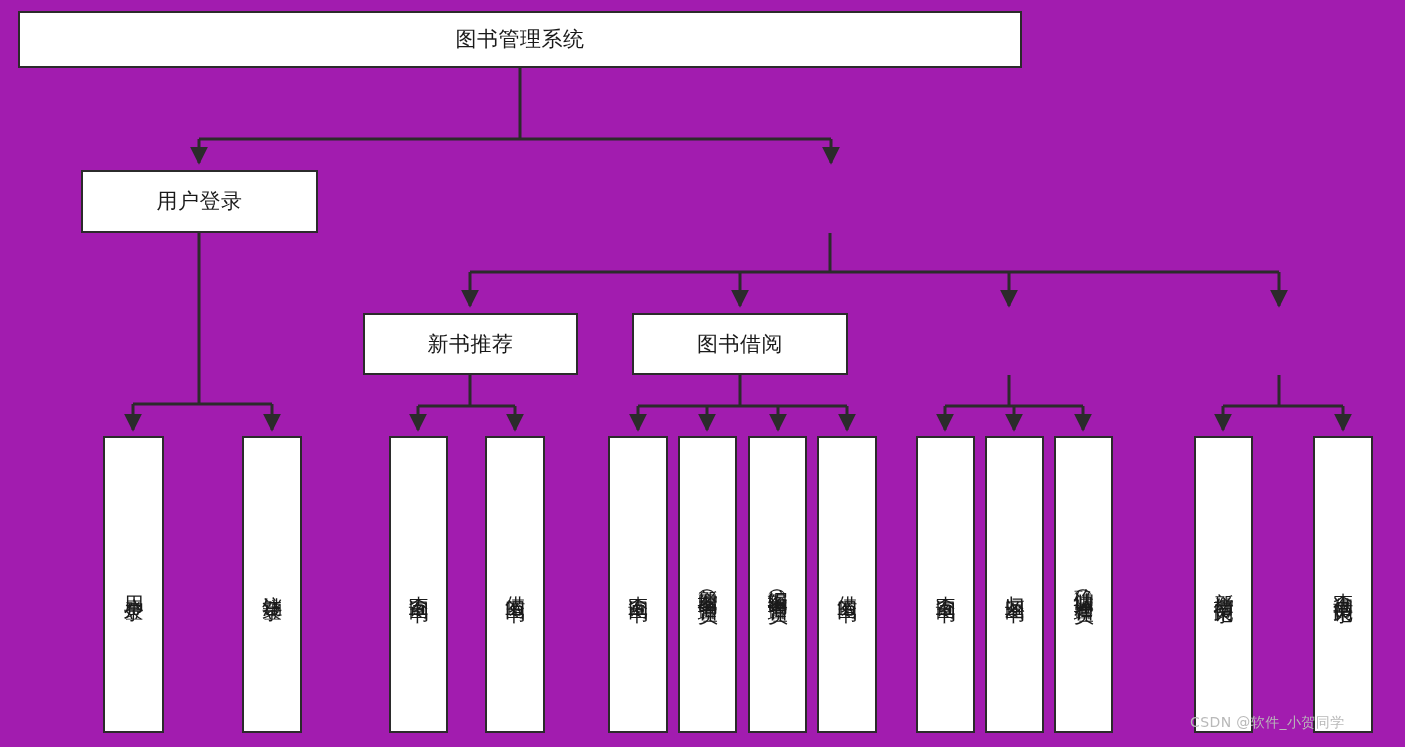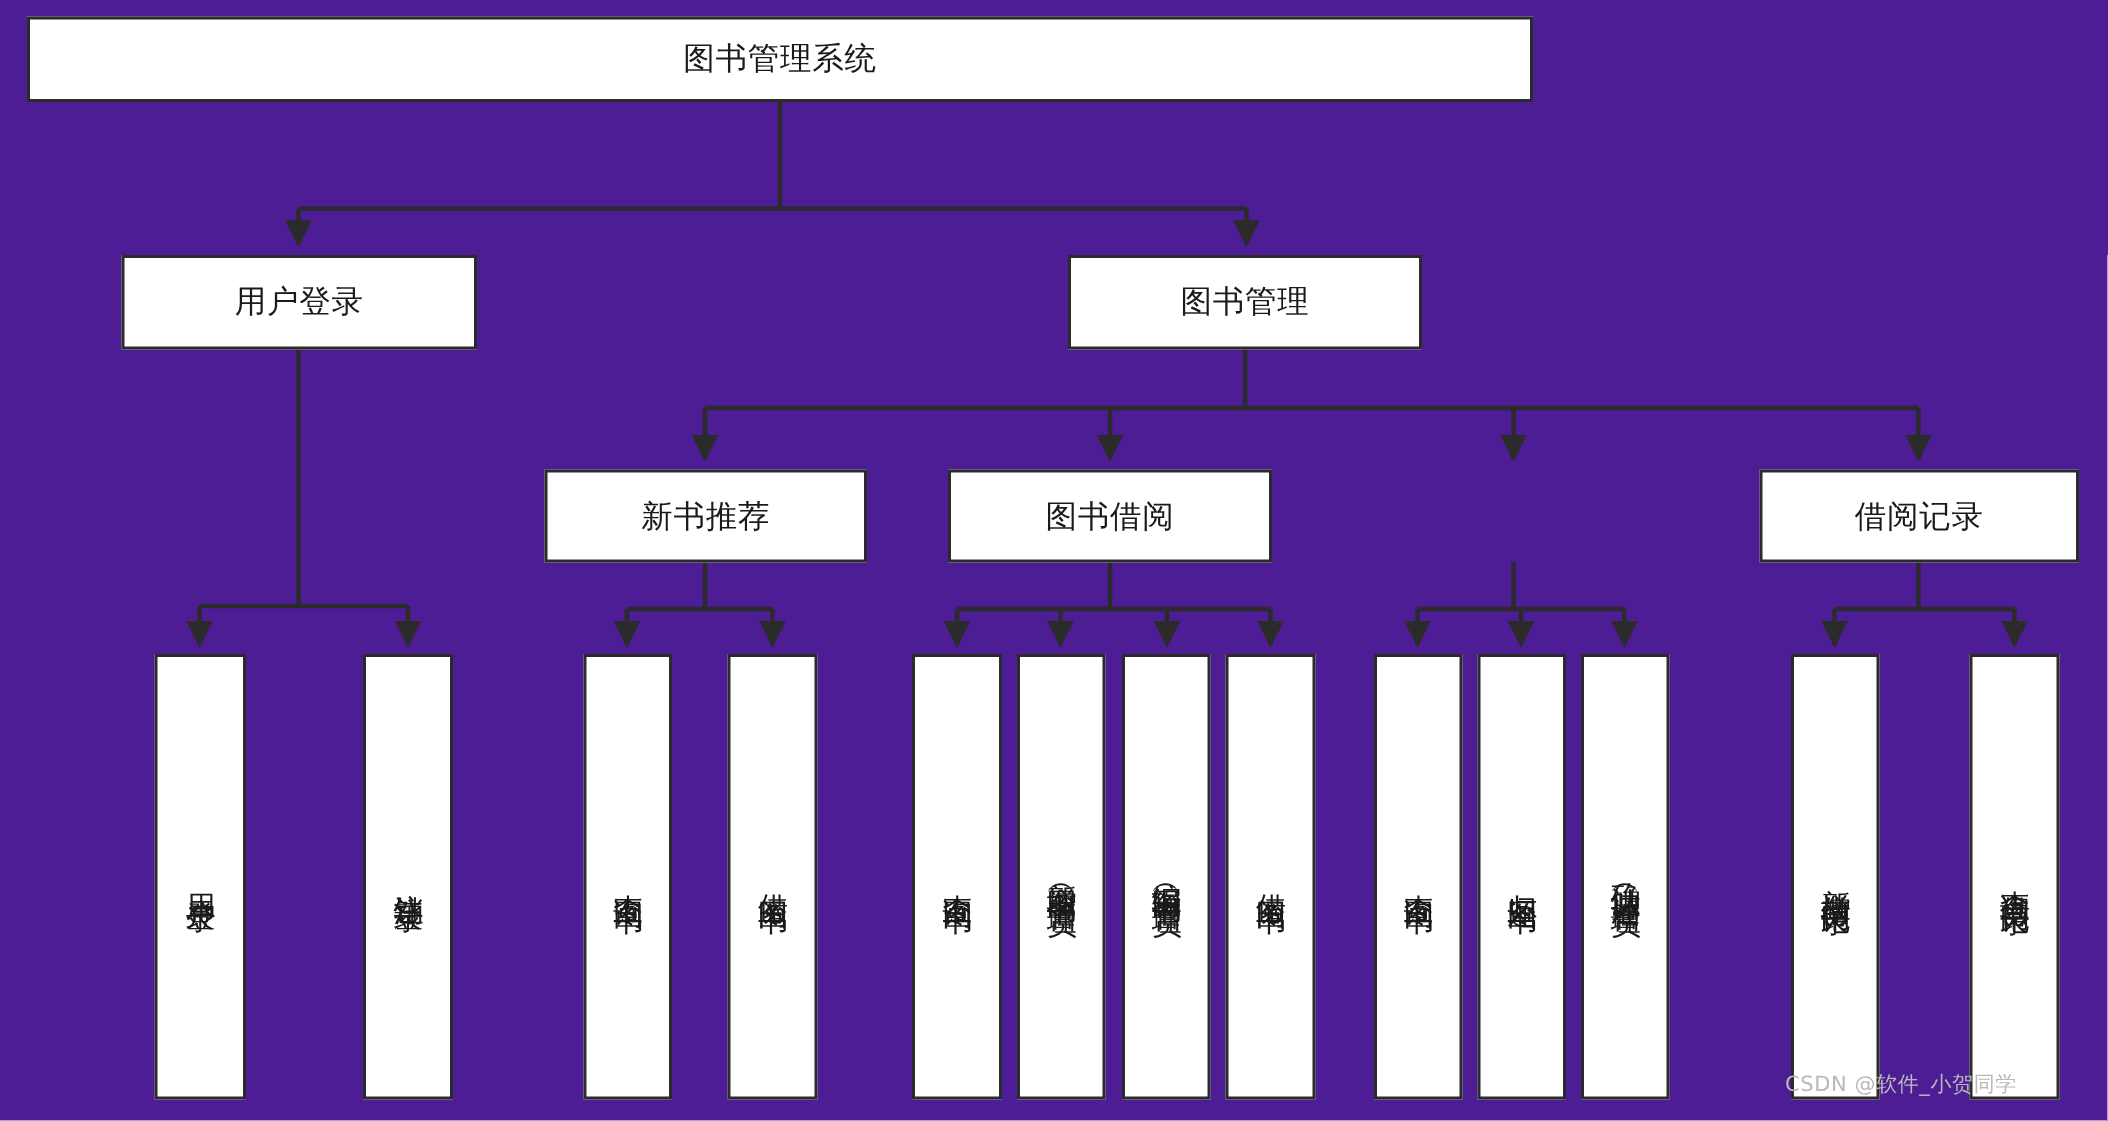--- a/index.html
+++ b/index.html
@@ -7,21 +7,21 @@
     padding: 0;
     background: #ffffff;
   }
   body {
     font-family: "DejaVu Sans", "Liberation Sans", sans-serif;
   }
   #canvas {
     position: relative;
     width: 1405px;
     height: 747px;
-    background: #4c1d95;
+    background: #a21caf;
     overflow: hidden;
     text-decoration: underline;
   }
   svg#wires {
     position: absolute;
     left: 0;
     top: 0;
     width: 1405px;
     height: 747px;
   }
@@ -121,32 +121,26 @@
     </g>
   </svg>
 
   <div class="node horizontal" style="left:18px; top:11px; width:1004px; height:57px;">
     <span class="node-label">图书管理系统</span>
   </div>
 
   <div class="node horizontal" style="left:81px; top:170px; width:237px; height:63px;">
     <span class="node-label">用户登录</span>
   </div>
-  <div class="node horizontal" style="left:712px; top:170px; width:236px; height:63px;">
-    <span class="node-label">图书管理</span>
-  </div>
 
   <div class="node horizontal" style="left:632px; top:313px; width:216px; height:62px;">
     <span class="node-label">图书借阅</span>
   </div>
   <div class="node horizontal" style="left:363px; top:313px; width:215px; height:62px;">
     <span class="node-label">新书推荐</span>
-  </div>
-  <div class="node horizontal" style="left:1173px; top:313px; width:213px; height:62px;">
-    <span class="node-label">借阅记录</span>
   </div>
 
   <div class="node vertical" style="left:103px; top:436px; width:61px; height:297px;">
     <span class="node-label">用户登录</span>
   </div>
   <div class="node vertical" style="left:242px; top:436px; width:60px; height:297px;">
     <span class="node-label">注销登录</span>
   </div>
   <div class="node vertical" style="left:389px; top:436px; width:59px; height:297px;">
     <span class="node-label">查询图书</span>

